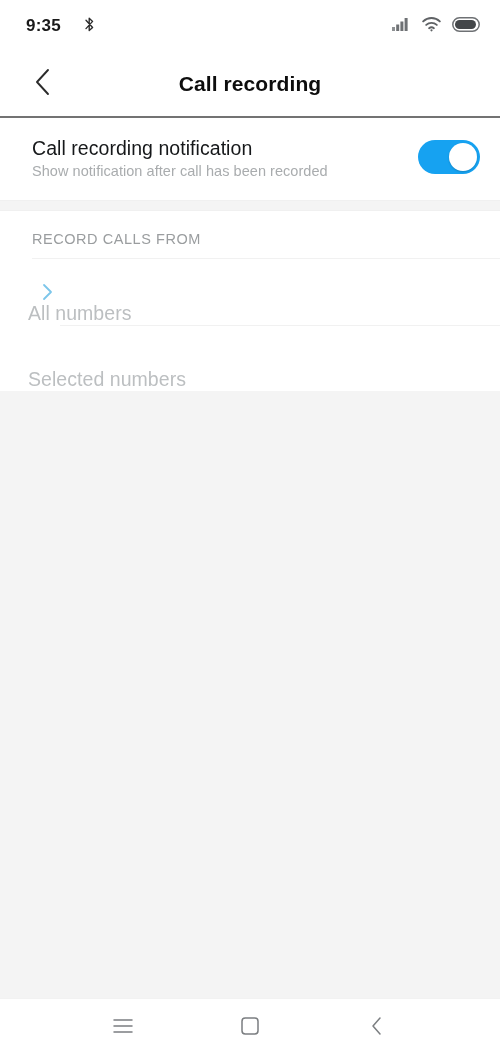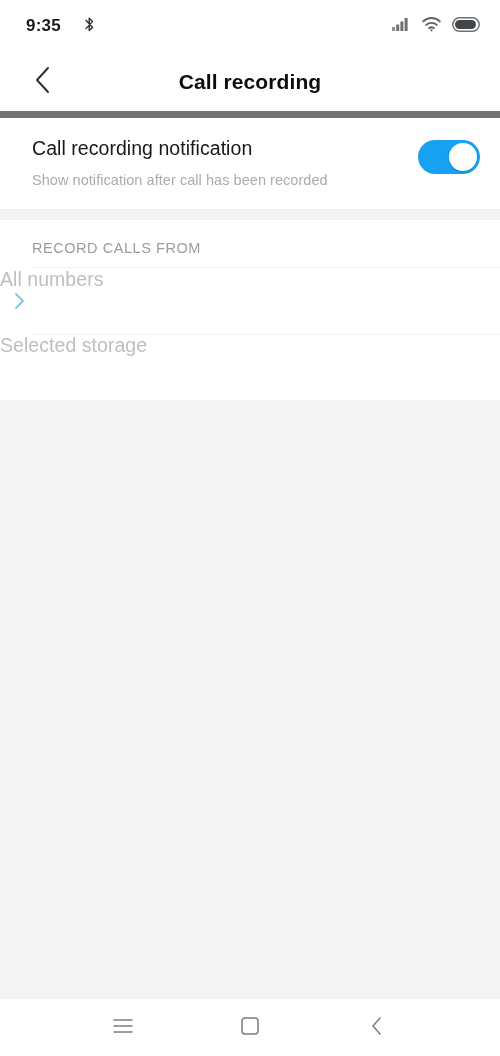--- a/index.html
+++ b/index.html
@@ -50,21 +50,21 @@
     gap: 11px;
   }
 
   
   .app-header {
     position: relative;
     height: 66px;
     background: #ffffff;
     display: flex;
     align-items: center;
-    border-bottom: 7px solid #737373;
+    border-bottom: 2px solid #737373;
     flex: 0 0 auto;
   }
   .back-btn {
     position: absolute;
     left: 22px;
     top: 50%;
     transform: translateY(-50%);
     width: 40px;
     height: 40px;
     display: flex;
@@ -106,21 +106,21 @@
     background: #ededed;
   }
   .setting-texts { flex: 1 1 auto; padding-right: 16px; }
   .setting-title {
     font-size: 19.5px;
     color: #16181a;
     line-height: 1.3;
     letter-spacing: 0.05px;
   }
   .setting-sub {
-    margin-top: 9px;
+    margin-top: 0;
     font-size: 14.5px;
     color: #a9acae;
     line-height: 1.42;
     letter-spacing: 0.05px;
   }
 
   
   .toggle {
     flex: 0 0 auto;
     width: 62px;
@@ -168,23 +168,24 @@
     left: 32px;
     right: 0;
     bottom: 0;
     height: 1px;
     background: #f1f1f1;
   }
 
   .option-row {
     position: relative;
     display: flex;
-    align-items: flex-start;
+    align-items: flex-end;
     height: 66px;
     cursor: pointer;
+    margin-left: 28px;
   }
   .option-row + .option-row::before {
     content: "";
     position: absolute;
     left: 32px;
     right: 0;
     top: 0;
     height: 1px;
     background: #f1f1f1;
   }
@@ -301,21 +302,21 @@
       <div class="option-row">
         <span class="cursor-chevron">
           <svg width="13" height="18" viewBox="0 0 13 18">
             <path d="M3 2 L10 9 L3 16" fill="none" stroke="#7cc6ea" stroke-width="1.8" stroke-linecap="round" stroke-linejoin="round"></path>
           </svg>
         </span>
         <span class="option-label">All numbers</span>
       </div>
 
       <div class="option-row">
-        <span class="option-label">Selected storage</span>
+        <span class="option-label">Selected numbers</span>
       </div>
 
     </div>
 
     <div class="fill-area"></div>
   </div>
 
   <div class="nav-bar">
     <div class="nav-btn">
       <span>

